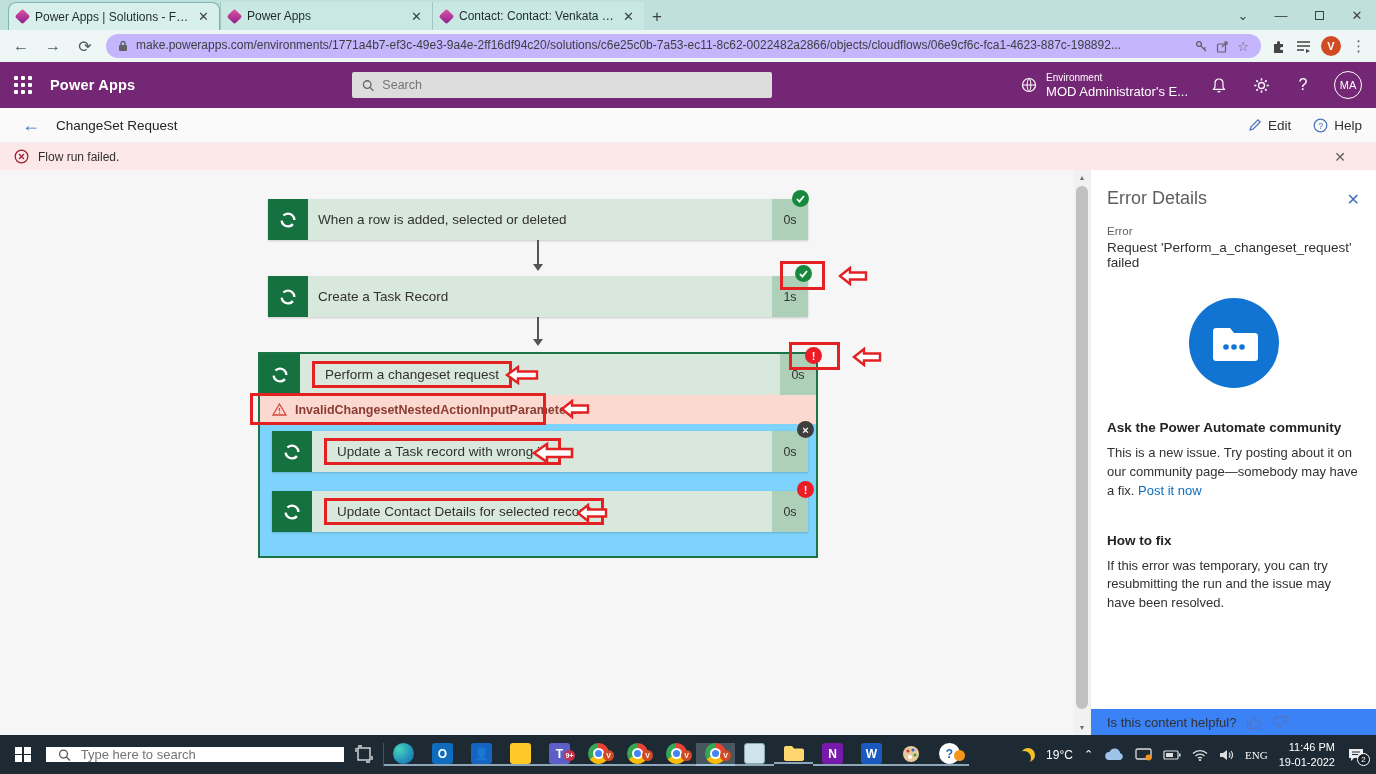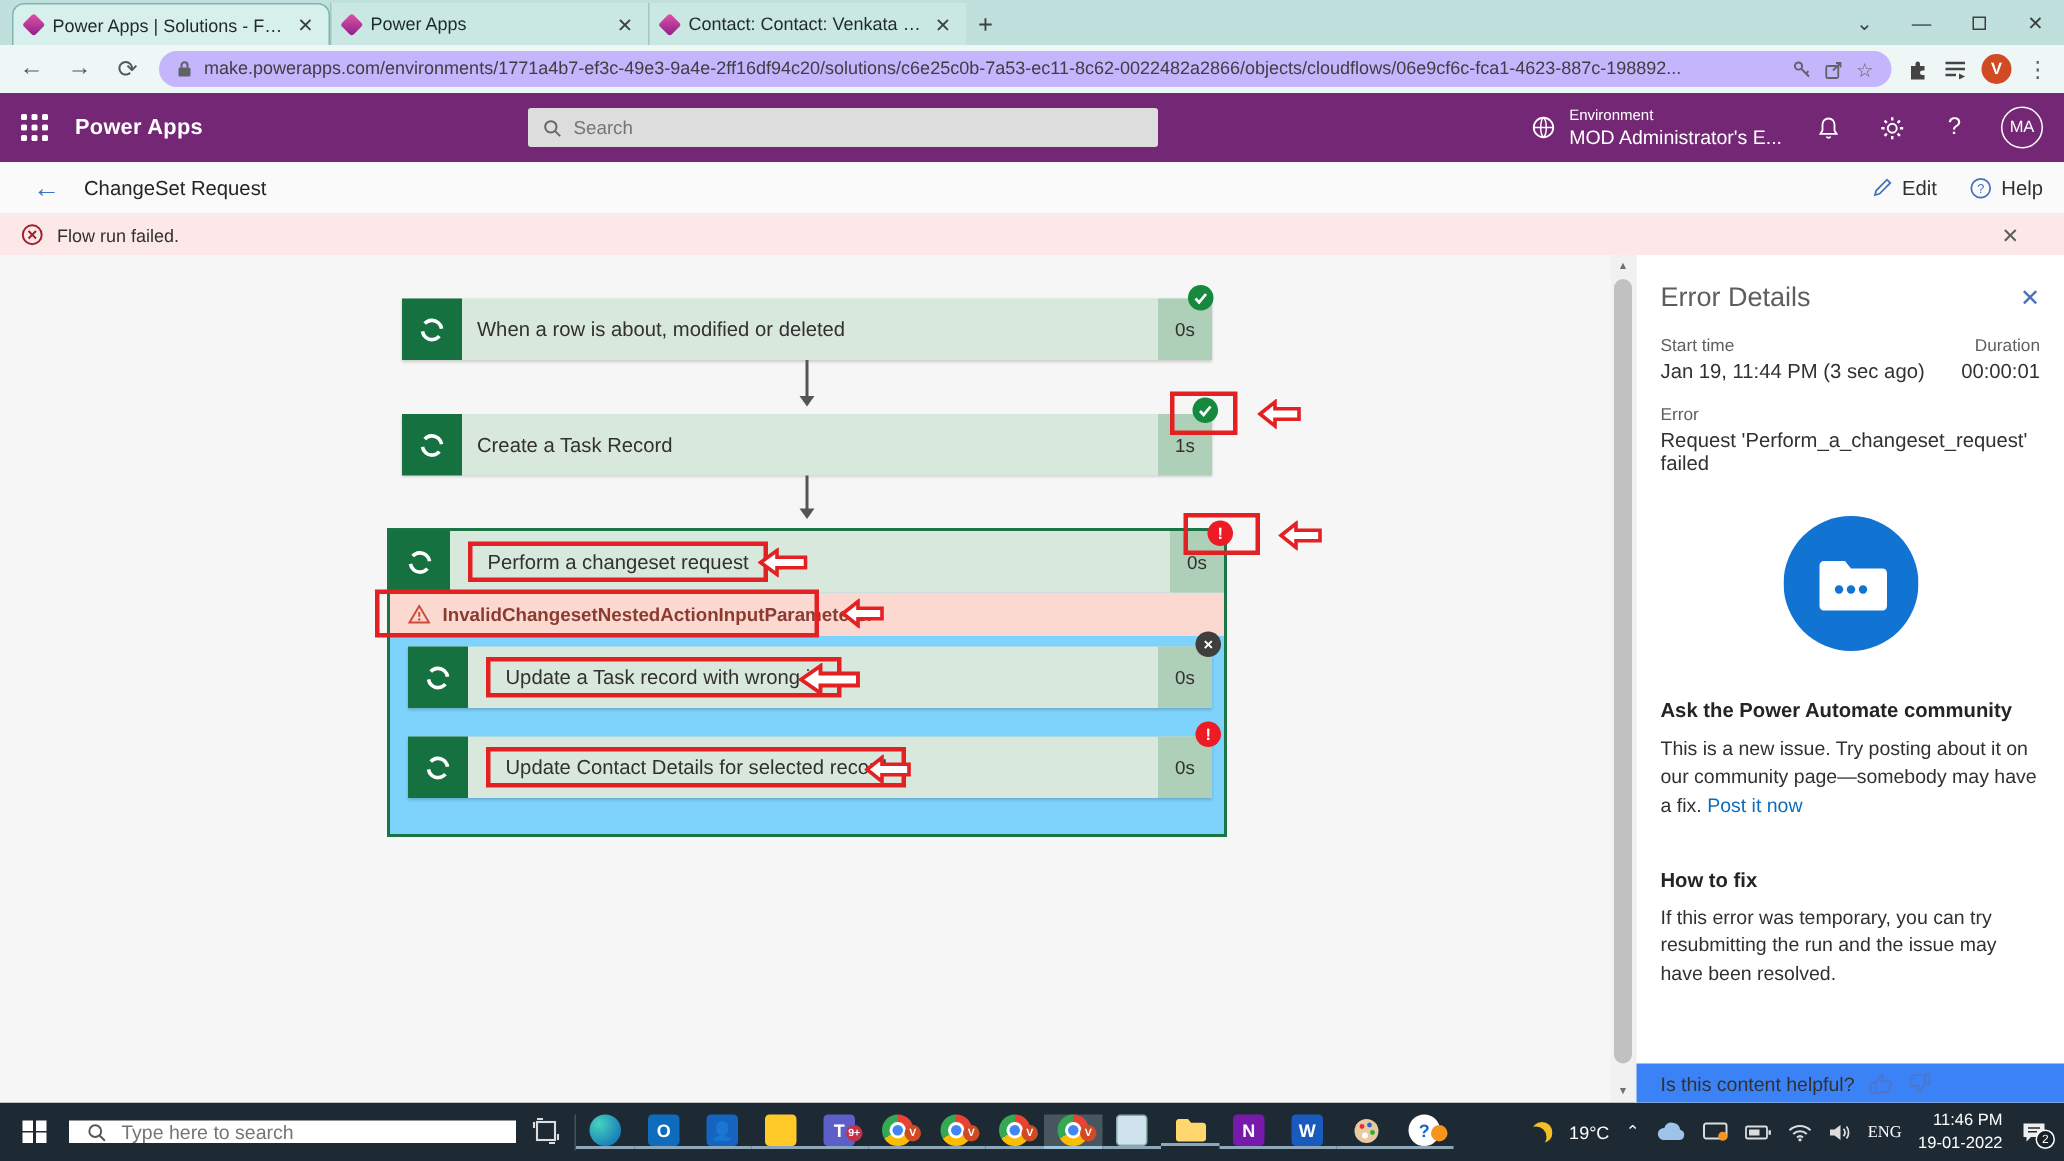--- a/index.html
+++ b/index.html
@@ -276,21 +276,21 @@
 
   <div class="canvas">
 
     <div class="node" style="left:268px;top:29px;width:540px;">
       <div class="node-icon">
         <svg width="22" height="22" viewBox="0 0 24 24">
             <circle cx="12" cy="12" r="7" stroke="#fff" stroke-width="2.6" fill="none" stroke-dasharray="16 6" transform="rotate(40 12 12)"></circle>
           </svg>
       </div>
       <div class="node-title">
-          <span>When a row is about, modified or deleted</span>
+          <span>When a row is added, selected or deleted</span>
         </div>
       <div class="node-dur">0s</div>
       <div class="badge b-ok" style="right:-1px;top:-9px;">
         <svg width="9" height="8" viewBox="0 0 9 8">
             <path d="M1 4l2.4 2.6L8 1" stroke="#fff" stroke-width="1.8" fill="none"></path>
           </svg>
       </div>
     </div>
 
     <div class="connector" style="left:537px;top:70px;height:29px;"></div>
@@ -395,30 +395,20 @@
     <div class="up">▲</div>
     <div class="thumb"></div>
     <div class="dn">▼</div>
   </div>
 
   <div class="panel">
     <div class="panel-head">
       <span class="panel-title">Error Details</span>
       <span class="panel-x">✕</span>
     </div>
-    <div class="meta">
-      <div class="col">
-        <div class="lab">Start time</div>
-        <div class="val">Jan 19, 11:44 PM (3 sec ago)</div>
-      </div>
-      <div class="col r">
-        <div class="lab">Duration</div>
-        <div class="val">00:00:01</div>
-      </div>
-    </div>
     <div class="err-block">
       <div class="lab">Error</div>
       <div class="val">Request 'Perform_a_changeset_request' failed</div>
     </div>
     <div class="foldwrap">
       <svg width="90" height="90" viewBox="0 0 90 90">
         <circle cx="45" cy="45" r="45" fill="#1173d2"></circle>
         <path d="M24 33c0-1.7 1.3-3 3-3h14l4 5h21c1.7 0 3 1.3 3 3v22c0 1.7-1.3 3-3 3H27c-1.7 0-3-1.3-3-3z" fill="#fff"></path>
         <circle cx="37" cy="49" r="2.8" fill="#1173d2"></circle>
           <circle cx="45" cy="49" r="2.8" fill="#1173d2"></circle>

